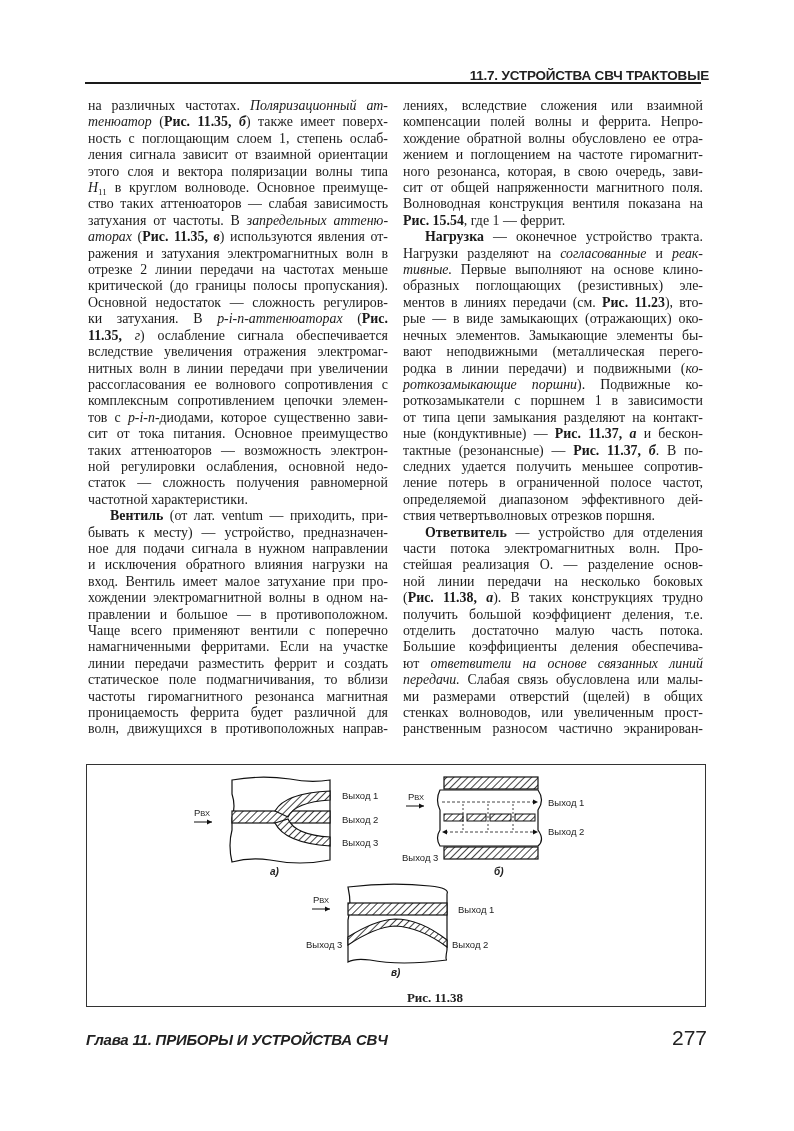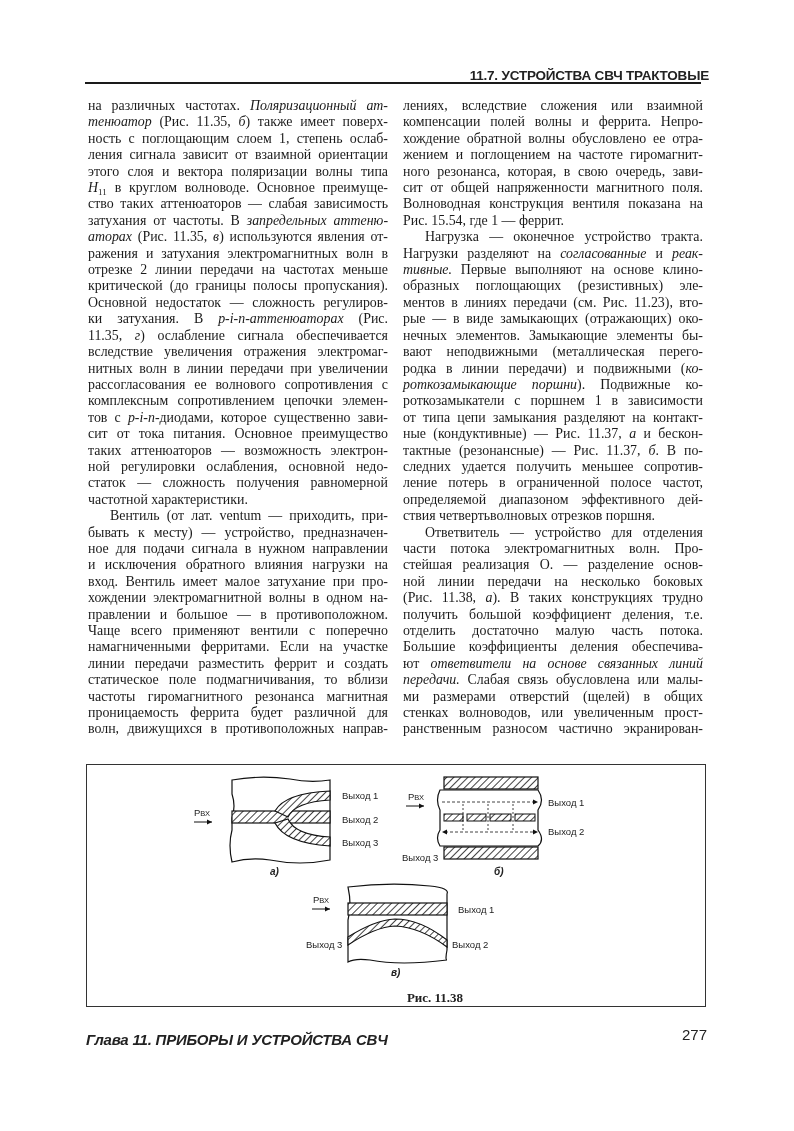--- a/index.html
+++ b/index.html
@@ -14,21 +14,21 @@
   }
   .column {
     position: absolute; top: 98px; width: 300px;
     font-family: "Liberation Serif", serif; font-size: 13.9px; line-height: 16.4px;
     text-align: justify; color: #1a1a1a;
   }
   .col-left { left: 88px; }
   .col-right { left: 403px; }
   .ln { display: block; text-align: justify; text-align-last: justify; white-space: nowrap; }
   .ln.last { text-align-last: left; }
-  b { font-weight: normal; }
+  b { font-weight: bold; }
   i { font-style: italic; }
   sub { font-size: 9px; vertical-align: -3px; line-height: 0; }
 
   .figure-frame {
     position: absolute; left: 86px; top: 764px; width: 620px; height: 243px;
     border: 1.5px solid #333; box-sizing: border-box;
   }
   .fig-svg { position: absolute; left: 0; top: 0; }
   .fig-label {
     font-family: "Liberation Sans", sans-serif; font-size: 9.5px; fill: #222;
@@ -40,21 +40,21 @@
     position: absolute; left: 0; top: 990px; width: 794px; text-align: center;
     font-family: "Liberation Serif", serif; font-size: 13px; font-weight: bold; color: #222; padding-left: 38px;
   }
   .footer-left {
     position: absolute; left: 86px; top: 1031px;
     font-family: "Liberation Sans", sans-serif; font-size: 15px; font-style: italic; font-weight: bold;
     color: #222; letter-spacing: -0.2px;
   }
   .footer-page {
     position: absolute; left: 640px; top: 1026px; width: 67px; text-align: right;
-    font-family: "Liberation Sans", sans-serif; font-size: 15px; color: #222;
+    font-family: "Liberation Sans", sans-serif; font-size: 21px; color: #222;
   }
 </style>
 </head>
 <body>
 
 <div class="running-head">11.7. УСТРОЙСТВА СВЧ ТРАКТОВЫЕ</div>
 <div class="head-rule"></div>
 
 <div class="column col-left">
     <span class="ln">на различных частотах. <i>Поляризационный ат-</i></span>

